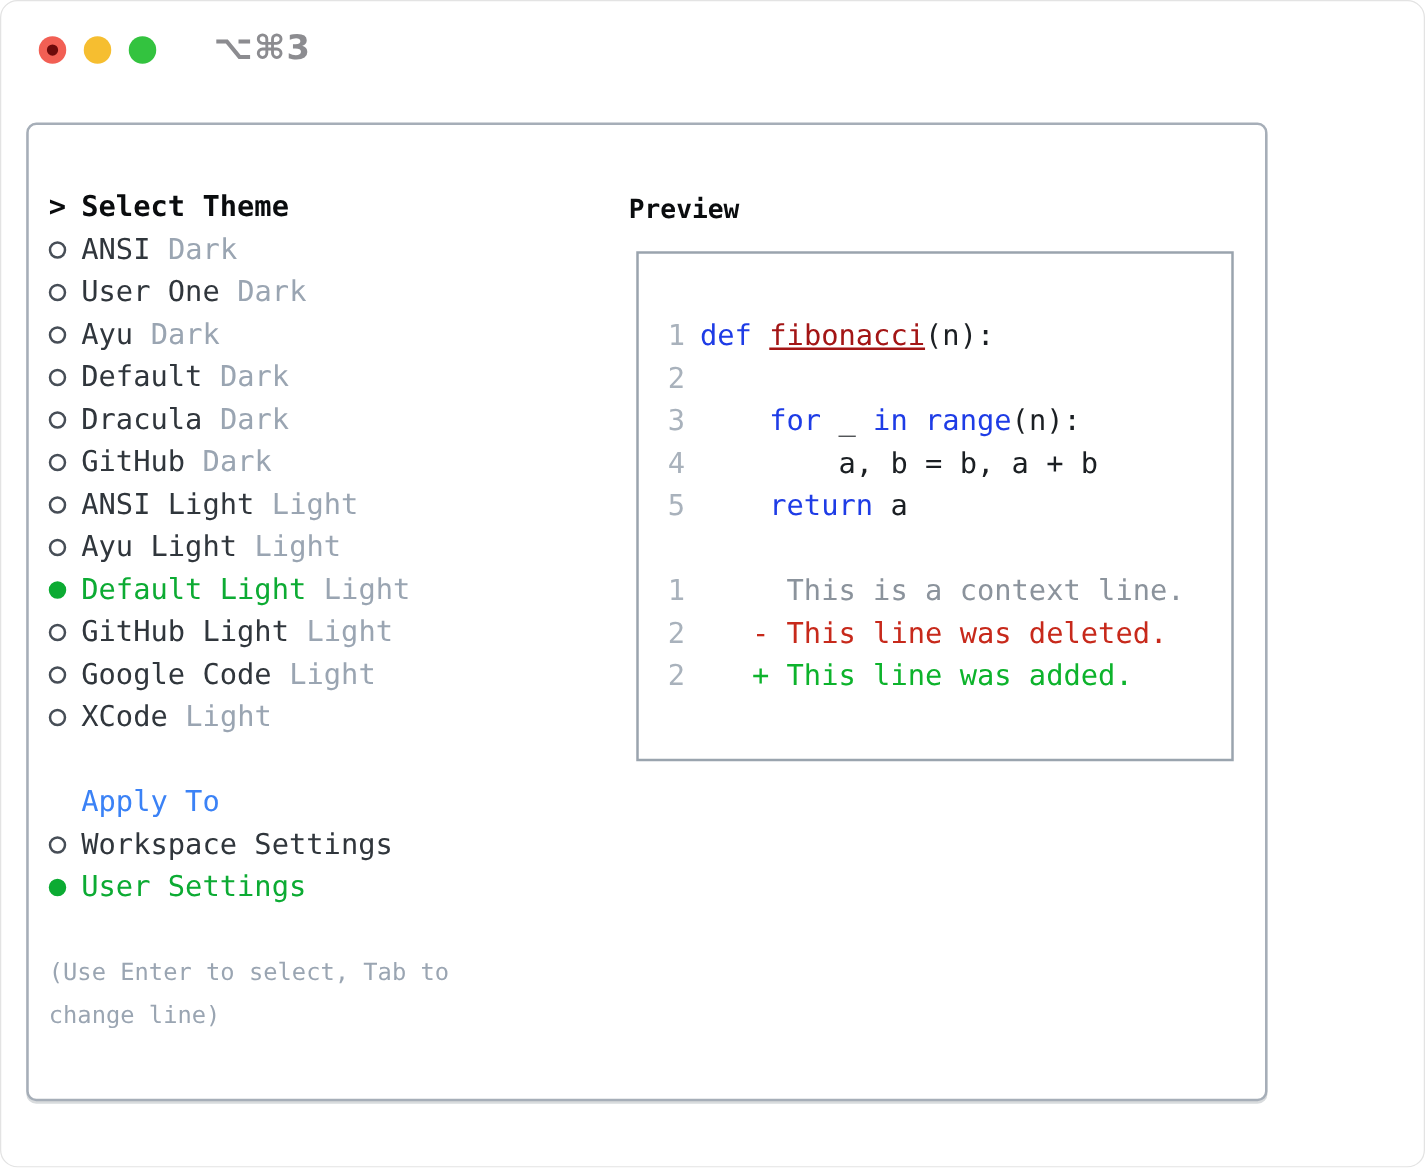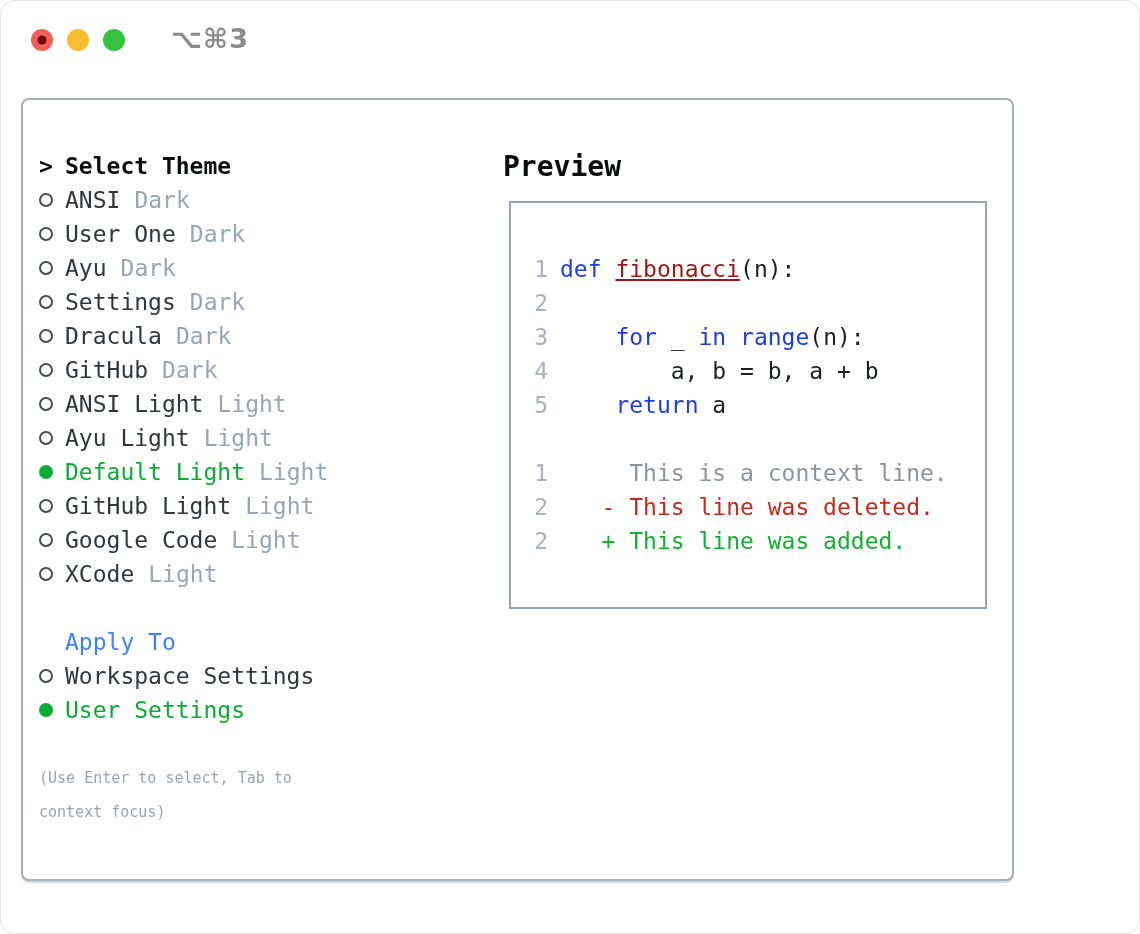--- a/index.html
+++ b/index.html
@@ -54,26 +54,26 @@
   .circle {
     display: inline-block; width: 14px; height: 14px; border-radius: 50%;
     border: 2px solid var(--circle-stroke); background: transparent;
   }
   .row.selected .circle { background: var(--green-ui); border-color: var(--green-ui); }
   .row.selected .name { color: var(--green-ui); }
   .section-title { font-weight: 700; color: #0a0c0e; text-align: right; }
   .plain-title { color: #3b82f6; }
   .variant { color: var(--gray-dim); margin-left: 14px; }
   .spacer { height: 34px; }
-  .hint { color: var(--gray-dim); line-height: 34px; font-size: 15px; }
+  .hint { color: var(--gray-dim); line-height: 34px; font-size: 19px; }
 
   
   .preview-label {
     position: absolute; left: 480px; top: 50px;
-    font-size: 28px; line-height: 34px; font-weight: 700; color: #0a0c0e;
+    font-size: 21px; line-height: 34px; font-weight: 700; color: #0a0c0e;
   }
   .preview-box {
     position: absolute; left: 486px; top: 101px;
     width: 478px; height: 408px;
     border: 2px solid var(--border-preview);
     background: #fff;
   }
   .code { position: absolute; left: 0; top: 49px; right: 0; }
   .code-line { display: flex; height: 34px; font-size: 23px; line-height: 34px; white-space: pre; }
   .ln { width: 37px; flex: none; text-align: right; color: var(--gray-lineno); }
@@ -109,21 +109,21 @@
           <div class="row">
     <span class="marker"><span class="circle"></span></span><span class="name">ANSI</span><span class="variant">Dark</span>
   </div>
           <div class="row">
     <span class="marker"><span class="circle"></span></span><span class="name">User One</span><span class="variant">Dark</span>
   </div>
           <div class="row">
     <span class="marker"><span class="circle"></span></span><span class="name">Ayu</span><span class="variant">Dark</span>
   </div>
           <div class="row">
-    <span class="marker"><span class="circle"></span></span><span class="name">Settings</span><span class="variant">Dark</span>
+    <span class="marker"><span class="circle"></span></span><span class="name">Default</span><span class="variant">Dark</span>
   </div>
           <div class="row">
     <span class="marker"><span class="circle"></span></span><span class="name">Dracula</span><span class="variant">Dark</span>
   </div>
           <div class="row">
     <span class="marker"><span class="circle"></span></span><span class="name">GitHub</span><span class="variant">Dark</span>
   </div>
           <div class="row">
     <span class="marker"><span class="circle"></span></span><span class="name">ANSI Light</span><span class="variant">Light</span>
   </div>
@@ -154,21 +154,21 @@
     <span class="marker"><span class="circle"></span></span><span class="name">Workspace Settings</span>
   </div>
           <div class="row selected">
     <span class="marker"><span class="circle"></span></span><span class="name">User Settings</span>
   </div>
         </div>
 
       <div class="spacer"></div>
 
       <div class="hint">(Use Enter to select, Tab to</div>
-      <div class="hint">context focus)</div>
+      <div class="hint">change line)</div>
     </div>
 
     <div class="preview-label">Preview</div>
 
     <div class="preview-box">
       <div class="code" id="code-lines">
           <div class="code-line">
     <span class="ln">1</span><span class="src"><span class="tok-kw">def</span><span class="tok-pl"> </span><span class="tok-fn">fibonacci</span><span class="tok-pl">(n):</span></span>
   </div>
           <div class="code-line">

